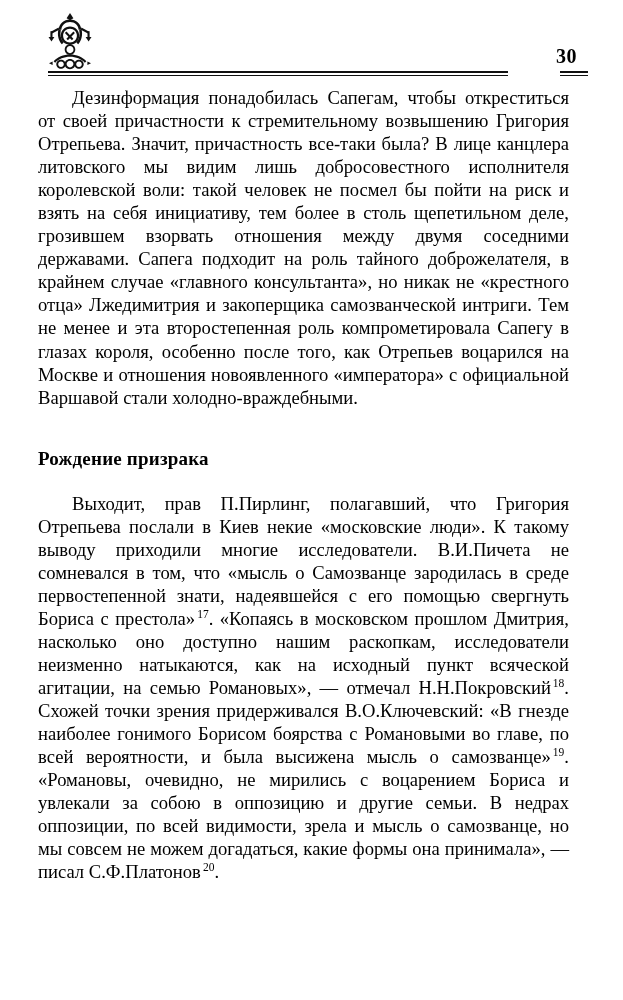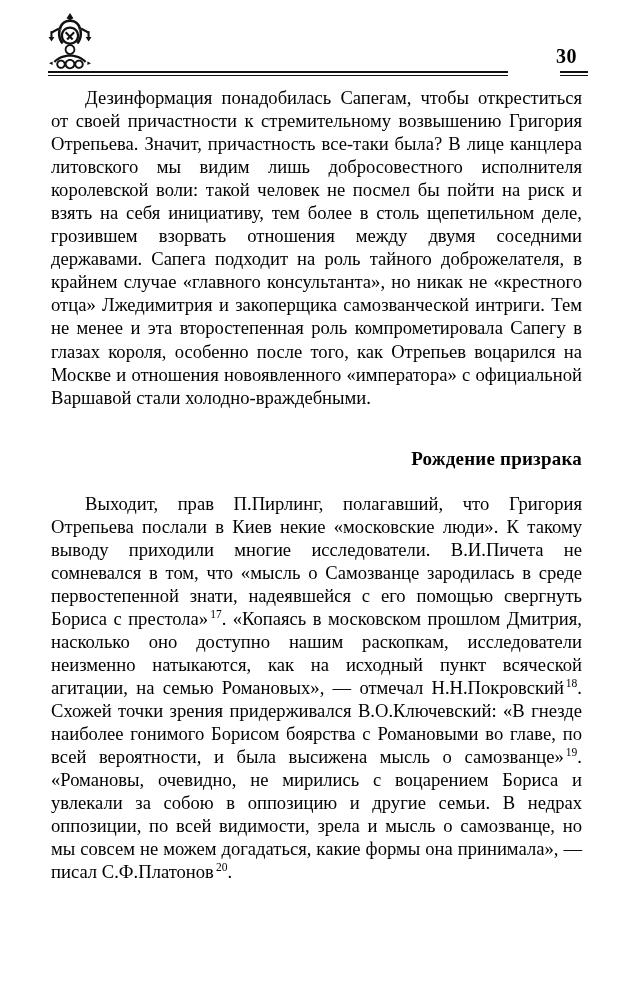--- a/index.html
+++ b/index.html
@@ -74,42 +74,42 @@
     width: 28px;
     height: 0;
     border-top: 2.2px solid #101010;
     border-bottom: 1px solid #101010;
     padding-bottom: 1.6px;
   }
 
   
   .textblock {
     position: absolute;
-    left: 51px;
+    left: 38px;
     top: 86px;
     width: 531px;
   }
 
   p.para {
     margin: 0;
     text-align: justify;
     text-justify: inter-word;
     font-size: 18.6px;
     line-height: 23.05px;
     text-indent: 34px;
     hyphens: manual;
     word-spacing: 0.1px;
   }
 
   h2.section-title {
     margin: 0;
     font-size: 19px;
     line-height: 23px;
     font-weight: 700;
-    text-align: right;
+    text-align: left;
     letter-spacing: 0.2px;
   }
 
   .gap-after-para { height: 38px; }
   .gap-after-title { height: 22px; }
 
   sup.fn {
     font-size: 11.5px;
     line-height: 0;
     vertical-align: 0.62em;

